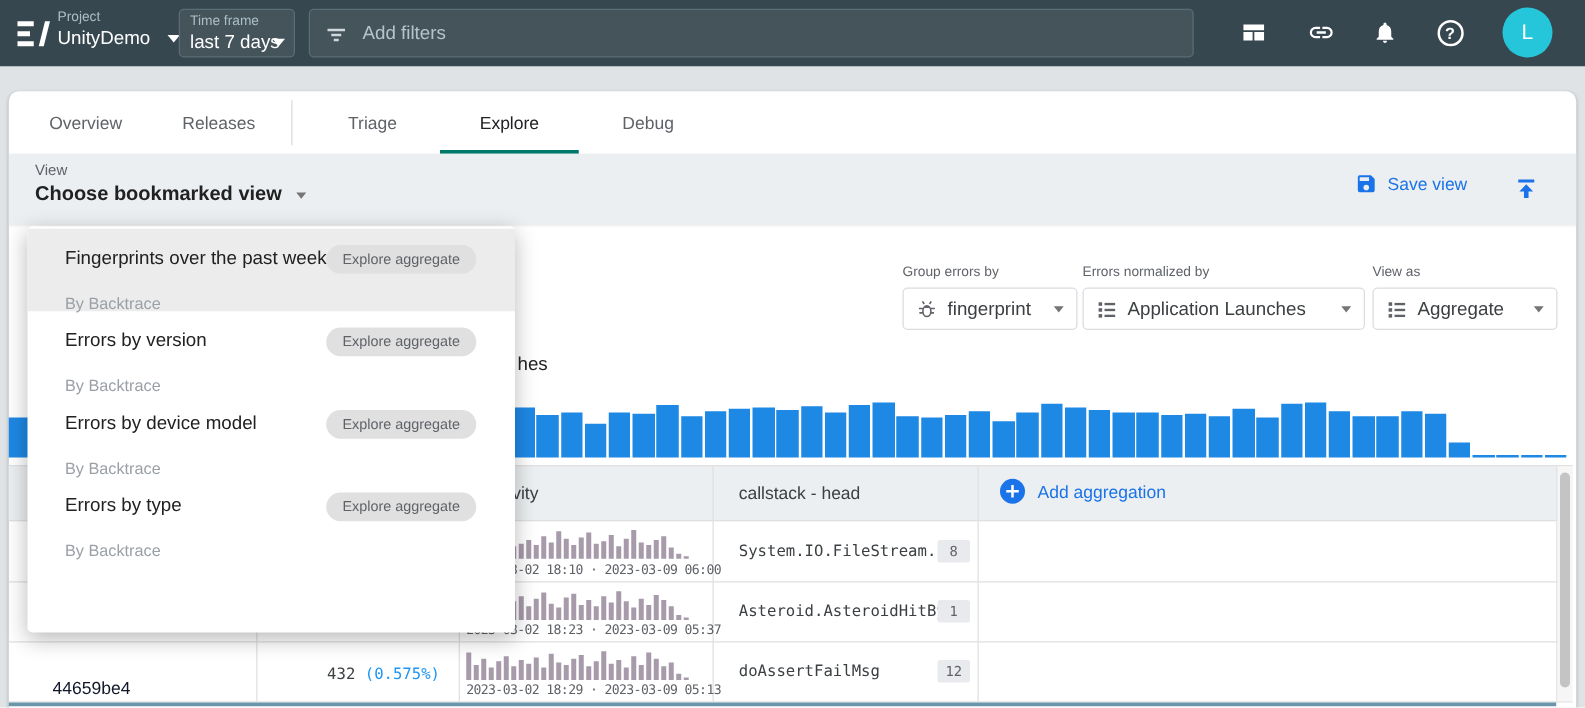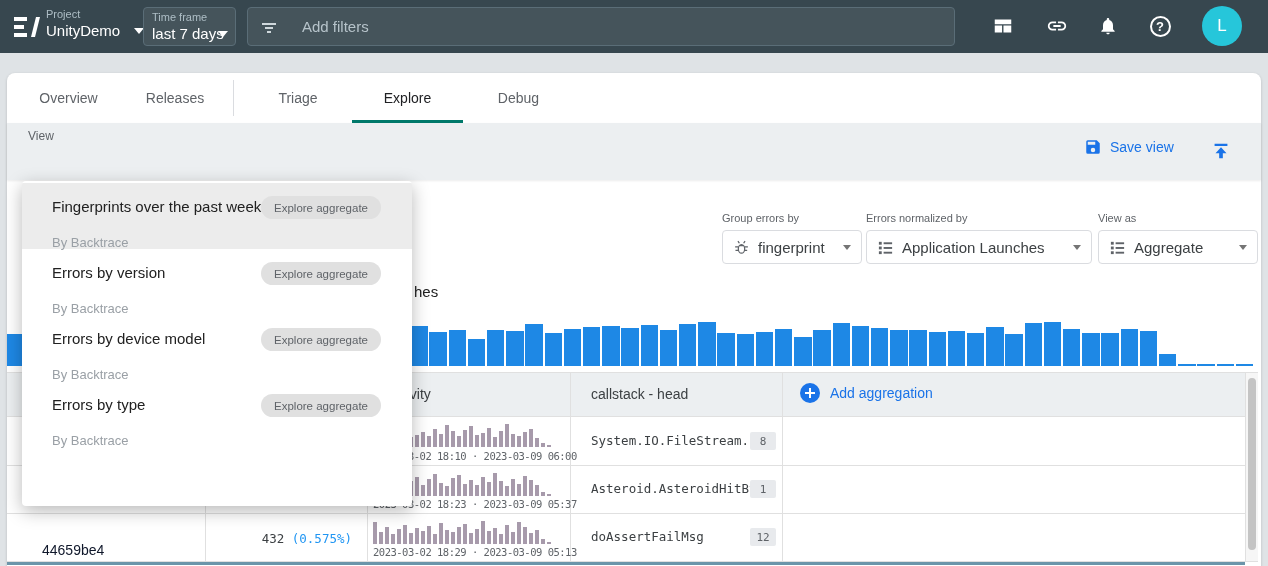--- a/index.html
+++ b/index.html
@@ -106,21 +106,21 @@
   <div class="abs tb-label" style="left:46px;top:8px">Project</div>
   <div class="abs" style="left:46px;top:22px;display:flex;align-items:center;gap:14px;cursor:pointer">
     <span class="tb-value">UnityDemo</span>
     <span class="tri" style="color:#fff;border-left-width:5px;border-right-width:5px;border-top-width:6px"></span>
   </div>
   <div class="abs tb-box" style="left:143px;top:7px;width:93px;height:39px;cursor:pointer">
     <div class="tb-label" style="position:absolute;left:8px;top:3px">Time frame</div>
     <span class="tb-value" style="position:absolute;left:8px;top:17px">last 7 days</span>
     <span class="tri" style="position:absolute;right:7px;top:23px;color:#fff;border-left-width:5px;border-right-width:5px;border-top-width:6px"></span>
   </div>
-  <div class="abs tb-box" style="left:247px;top:7px;width:708px;height:39px;display:flex;align-items:center;gap:24px;padding:0 12px;cursor:text">
+  <div class="abs tb-box" style="left:247px;top:7px;width:708px;height:39px;display:flex;align-items:center;gap:12px;padding:0 12px;cursor:text">
     <svg width="18" height="18" viewBox="0 0 18 18" class="tb-icon">
       <rect x="2" y="5" width="14" height="2" fill="currentColor"></rect>
       <rect x="5" y="9" width="8" height="2" fill="currentColor"></rect>
       <rect x="7" y="13" width="4" height="2" fill="currentColor"></rect>
     </svg>
     <span style="font-size:15px;color:#b6c3ca">Add filters</span>
   </div>
   <div class="abs iconbtn" style="left:989px;top:12px">
     <svg width="22" height="22" viewBox="0 0 24 24" fill="#fff">
       <path d="M3 5h18v5H3zM3 11.5h8V19H3zM12.5 11.5H21V19h-8.5z"></path>
@@ -159,20 +159,24 @@
 <div class="abs tab active" style="left:352px;width:111px">
     <span>Explore</span>
   </div>
 <div class="abs tab-underline" style="left:352px;width:111px"></div>
 <div class="abs tab" style="left:463px;width:111px">
     <span>Debug</span>
   </div>
 
 <div class="abs viewbar">
   <div class="abs view-label">View</div>
+  <div class="abs view-select">
+    <span>Choose bookmarked view</span>
+    <span class="tri" style="color:#757575"></span>
+  </div>
 </div>
 <div class="abs saveview" style="left:1084px">
   <svg width="18" height="18" viewBox="0 0 24 24" fill="var(--accent)">
     <path d="M17 3H5a2 2 0 0 0-2 2v14a2 2 0 0 0 2 2h14a2 2 0 0 0 2-2V7l-4-4zM12 19a3 3 0 1 1 0-6 3 3 0 0 1 0 6zm3-10H5V5h10v4z"></path>
   </svg>
   <span>Save view</span>
 </div>
 <div class="abs" style="left:1210px;top:140px;cursor:pointer">
   <svg width="22" height="22" viewBox="0 0 24 24" fill="var(--accent)">
     <path d="M5 4h14v2.5H5zM12 8l-6 6.5h4V20h4v-5.5h4z"></path>
@@ -195,21 +199,21 @@
       <rect x="7" y="3.5" width="9" height="2"></rect>
     <rect x="2" y="8" width="3" height="3"></rect>
       <rect x="7" y="8.5" width="9" height="2"></rect>
     <rect x="2" y="13" width="3" height="3"></rect>
       <rect x="7" y="13.5" width="9" height="2"></rect>
   </svg>
   <span>Application Launches</span>
   <span class="tri"></span>
 </div>
 <div class="abs ctl-label" style="left:1098px;top:212px">View as</div>
-<div class="abs ctl-box" style="left:1098px;top:230px;width:160px">
+<div class="abs ctl-box" style="left:1098px;top:230px;width:148px">
   <svg width="17" height="17" viewBox="0 0 18 18" fill="#5f6368">
     <rect x="2" y="3" width="3" height="3"></rect>
       <rect x="7" y="3.5" width="9" height="2"></rect>
     <rect x="2" y="8" width="3" height="3"></rect>
       <rect x="7" y="8.5" width="9" height="2"></rect>
     <rect x="2" y="13" width="3" height="3"></rect>
       <rect x="7" y="13.5" width="9" height="2"></rect>
   </svg>
   <span>Aggregate</span>
   <span class="tri"></span>

